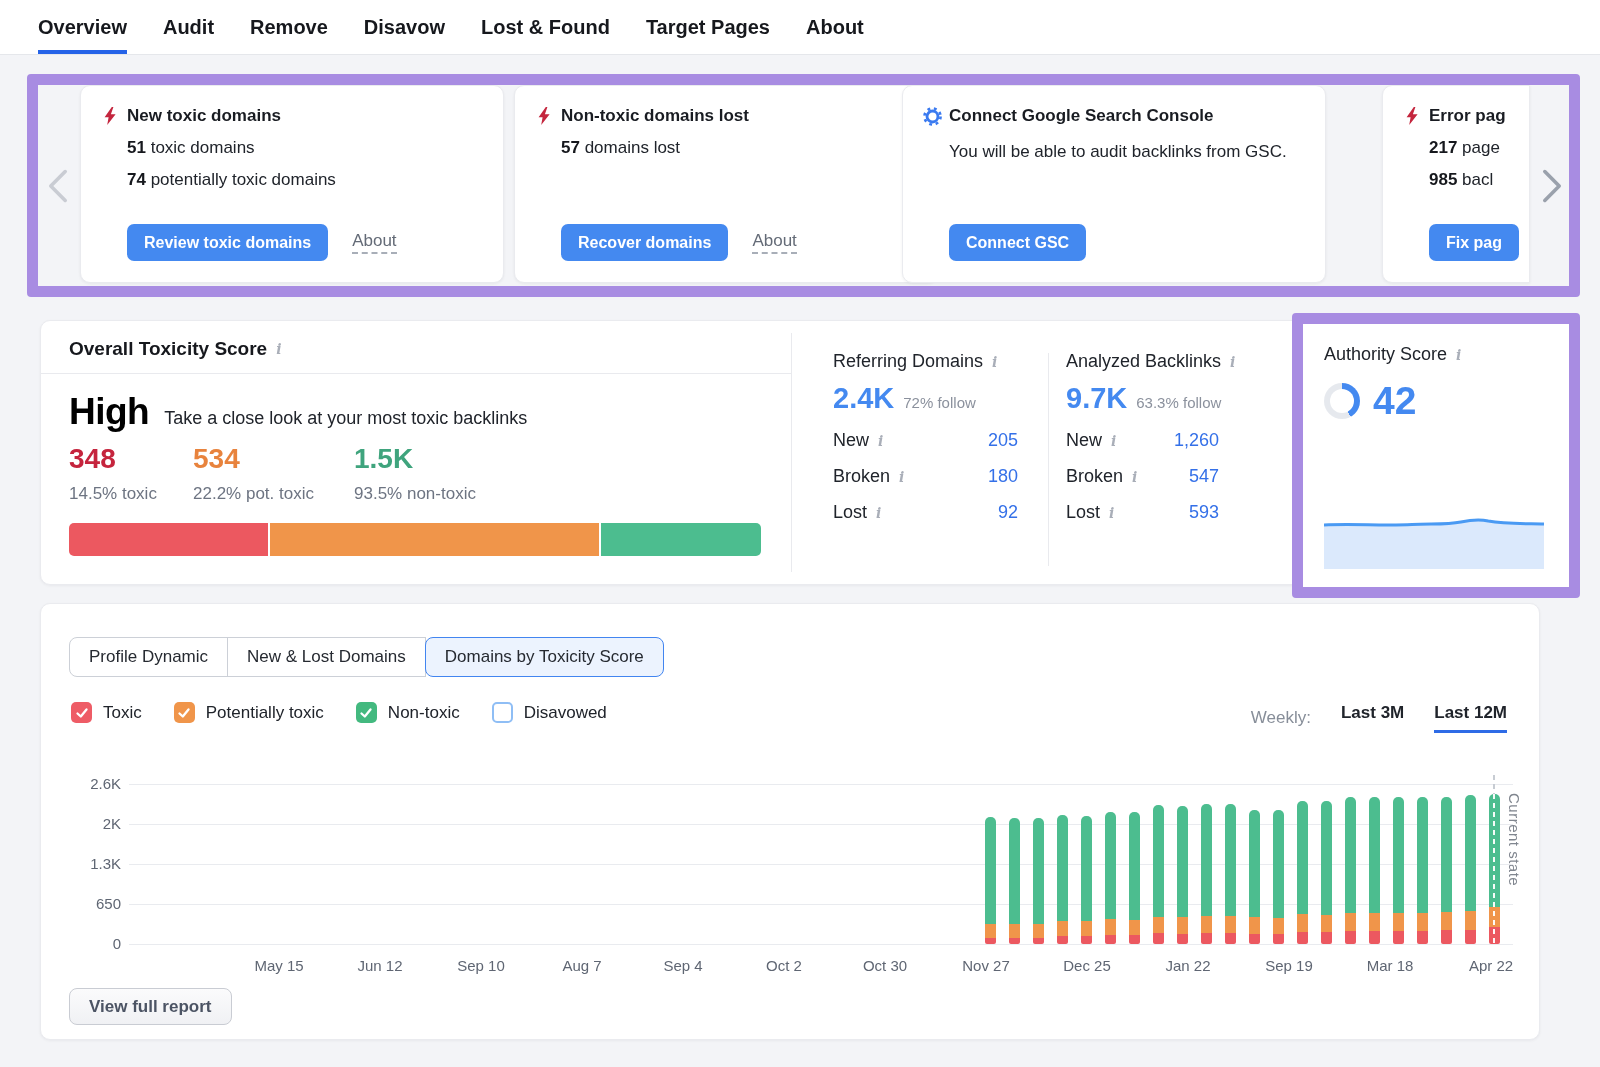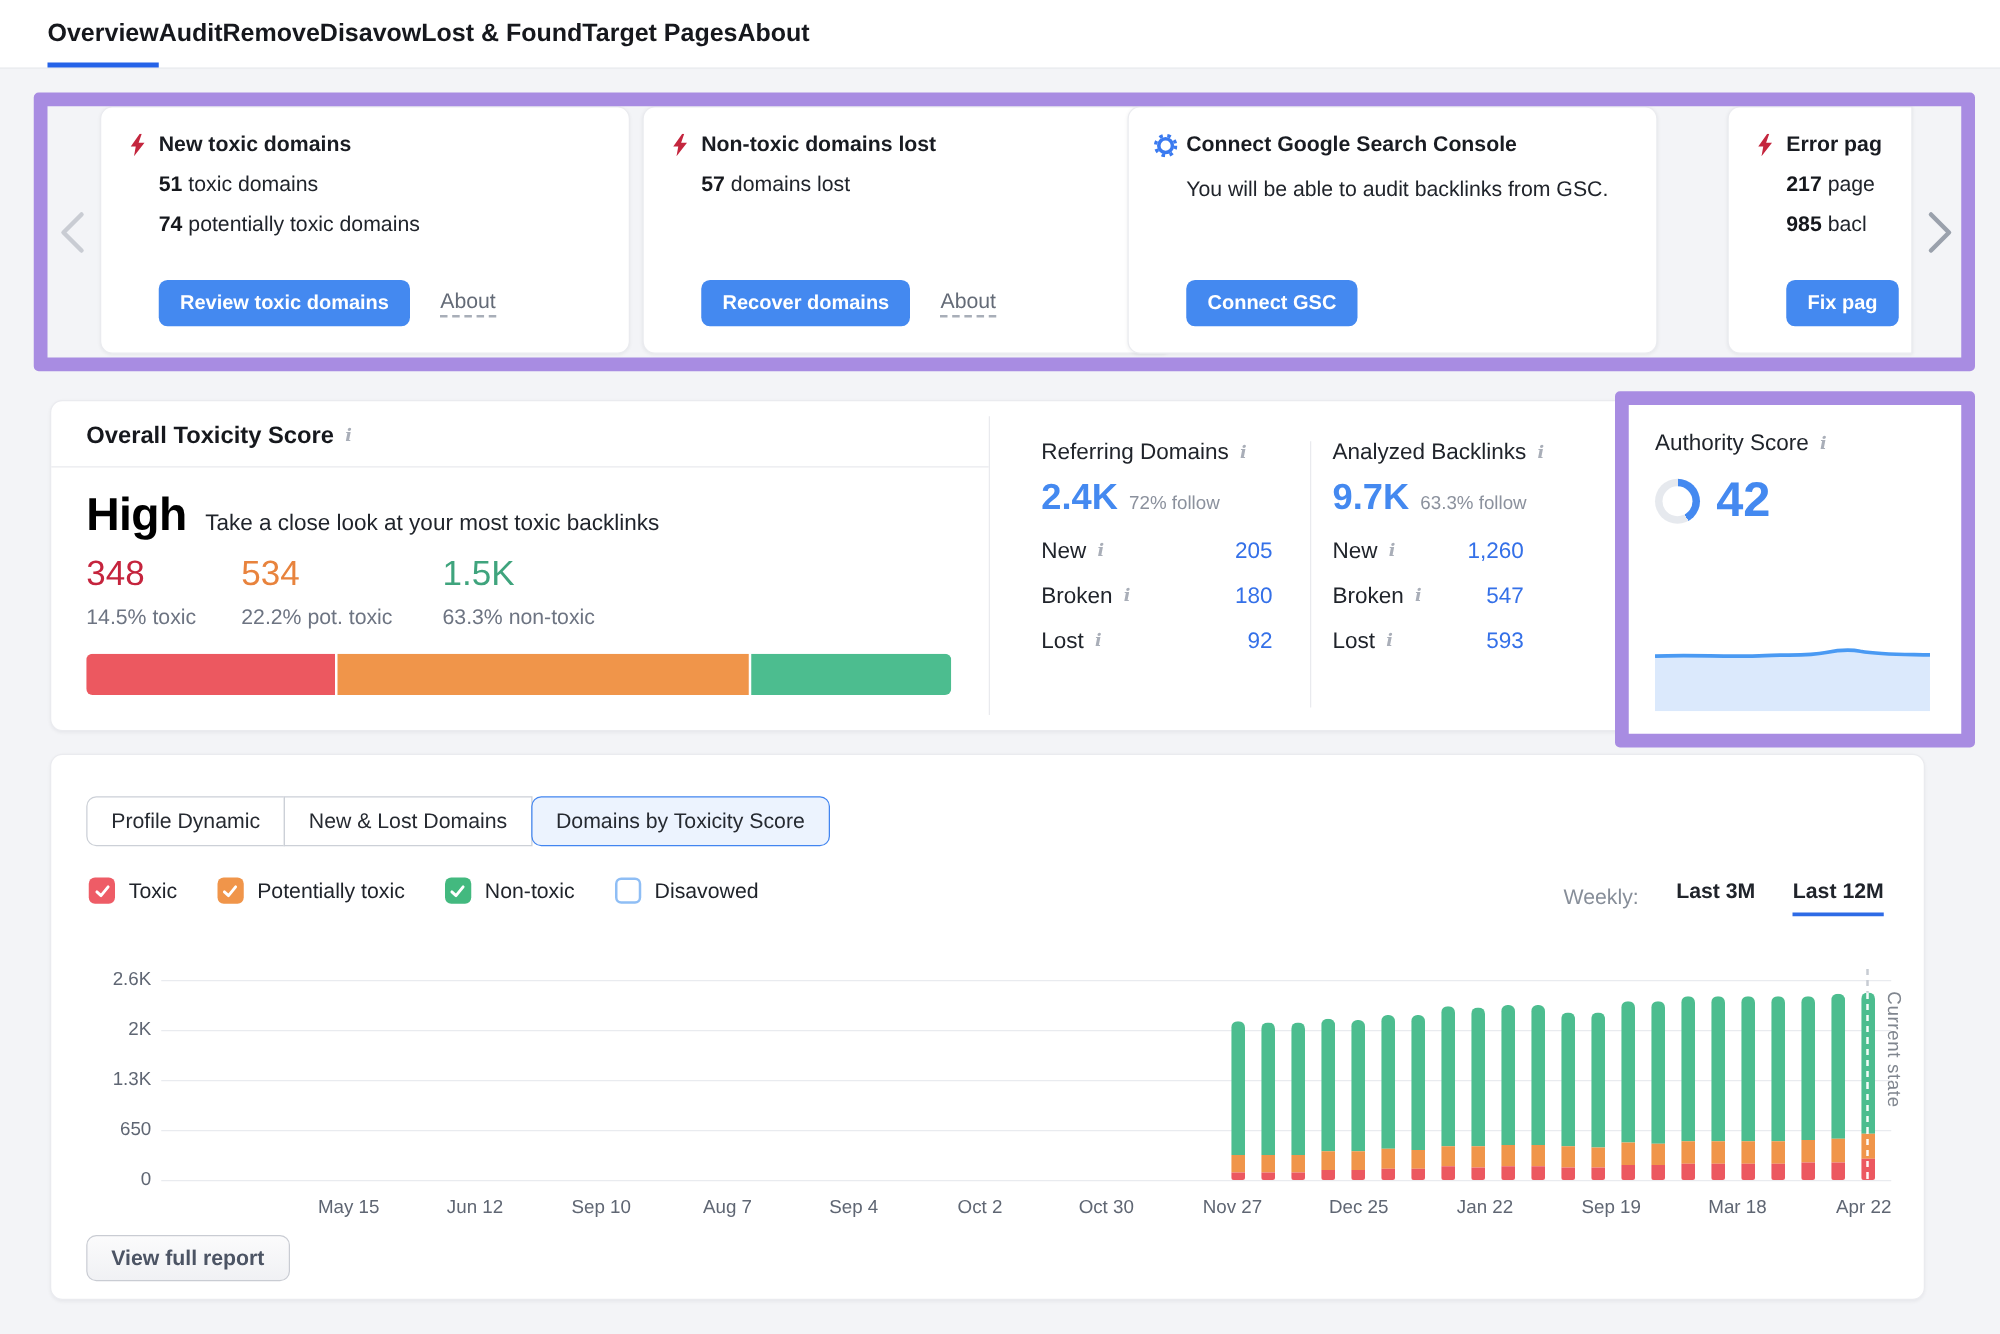--- a/index.html
+++ b/index.html
@@ -1,20 +1,20 @@
 <!DOCTYPE html>
 <html><head>
 <meta charset="utf-8">
 <style>
   * { margin:0; padding:0; box-sizing:border-box; }
   html,body { width:1600px; height:1067px; }
   body { position:relative; background:#f3f4f7; font-family:"Liberation Sans", sans-serif; color:#191c22; overflow:hidden; }
 
   
-  .topnav { position:absolute; left:0; top:0; width:1600px; height:55px; background:#fff; border-bottom:1px solid #e5e7eb; display:flex; align-items:stretch; padding-left:38px; z-index:5; }
+  .topnav { position:absolute; left:0; top:0; width:1600px; height:55px; background:#fff; border-bottom:1px solid #e5e7eb; display:flex; align-items:stretch; padding-left:38px; gap:36px; z-index:5; }
   .nav-item { display:flex; align-items:center; font-size:20px; font-weight:700; color:#16181d; border-bottom:4px solid transparent; padding-top:4px; cursor:pointer; }
   .nav-item.active { border-bottom-color:#2563e8; }
 
   
   .hl-frame { position:absolute; border:11px solid #a88ce2; border-radius:4px; z-index:4; pointer-events:none; }
   .frame-carousel { left:27px; top:74px; width:1553px; height:223px; }
   .frame-authority { left:1292px; top:313px; width:288px; height:285px; background:#fff; z-index:3; pointer-events:auto; }
 
   
   .card { position:absolute; top:85px; height:198px; width:424px; background:#fff; border:1px solid #eaebef; border-radius:10px; box-shadow:0 1px 3px rgba(25,28,40,.06); z-index:2; }
@@ -35,21 +35,21 @@
   
   .stats-card { position:absolute; left:40px; top:320px; width:1500px; height:265px; background:#fff; border:1px solid #eaebef; border-radius:10px; box-shadow:0 1px 3px rgba(25,28,40,.05); z-index:2; }
   .tox-title-row { position:absolute; left:28px; top:17px; display:flex; align-items:center; gap:9px; }
   .section-title { font-size:19px; font-weight:700; color:#16181d; }
   .info-i { font-family:"DejaVu Serif", serif; font-style:italic; font-weight:700; font-size:14px; color:#a9aeb8; cursor:pointer; }
   .tox-divider { position:absolute; left:0; top:52px; width:750px; height:1px; background:#e9eaee; }
   .high-row { position:absolute; left:28px; top:70px; display:flex; align-items:baseline; gap:15px; }
   .high-word { font-size:37px; font-weight:700; letter-spacing:-.5px; }
   .high-sub { font-size:18px; color:#20242b; }
   .tox-stat { position:absolute; top:122px; }
-  .tox-stat .v { font-size:28px; font-weight:400; }
+  .tox-stat .v { font-size:28px; font-weight:700; }
   .tox-stat .l { margin-top:9px; font-size:17px; color:#6d7482; white-space:nowrap; }
   .tox-bar { position:absolute; left:28px; top:202px; width:692px; height:33px; display:flex; gap:2px; border-radius:5px; overflow:hidden; }
   .tox-bar .seg { height:100%; }
   .vdiv { position:absolute; width:1px; background:#e9eaee; }
   .vdiv1 { left:750px; top:12px; bottom:12px; }
   .vdiv2 { left:1007px; top:32px; bottom:18px; }
 
   .metric-col { position:absolute; top:30px; }
   .col-rd { left:792px; width:185px; }
   .col-ab { left:1025px; width:153px; }
@@ -202,21 +202,21 @@
   <div class="tox-stat" style="left:28px">
     <div class="v" style="color: rgb(197, 36, 61);">348</div>
     <div class="l">14.5% toxic</div>
   </div>
   <div class="tox-stat" style="left:152px">
     <div class="v" style="color: rgb(232, 131, 61);">534</div>
     <div class="l">22.2% pot. toxic</div>
   </div>
   <div class="tox-stat" style="left:313px">
     <div class="v" style="color: rgb(63, 164, 125);">1.5K</div>
-    <div class="l">63.3% non-toxic</div>
+    <div class="l">93.5% non-toxic</div>
   </div>
 
   <div class="tox-bar" id="tox-bar">
     <div class="seg" style="width: 200px; background: rgb(236, 88, 96);"></div>
     <div class="seg" style="width: 330px; background: rgb(240, 149, 74);"></div>
     <div class="seg" style="position: relative; width: 160px; background: rgb(76, 189, 143);">
       
     </div>
   </div>
 

